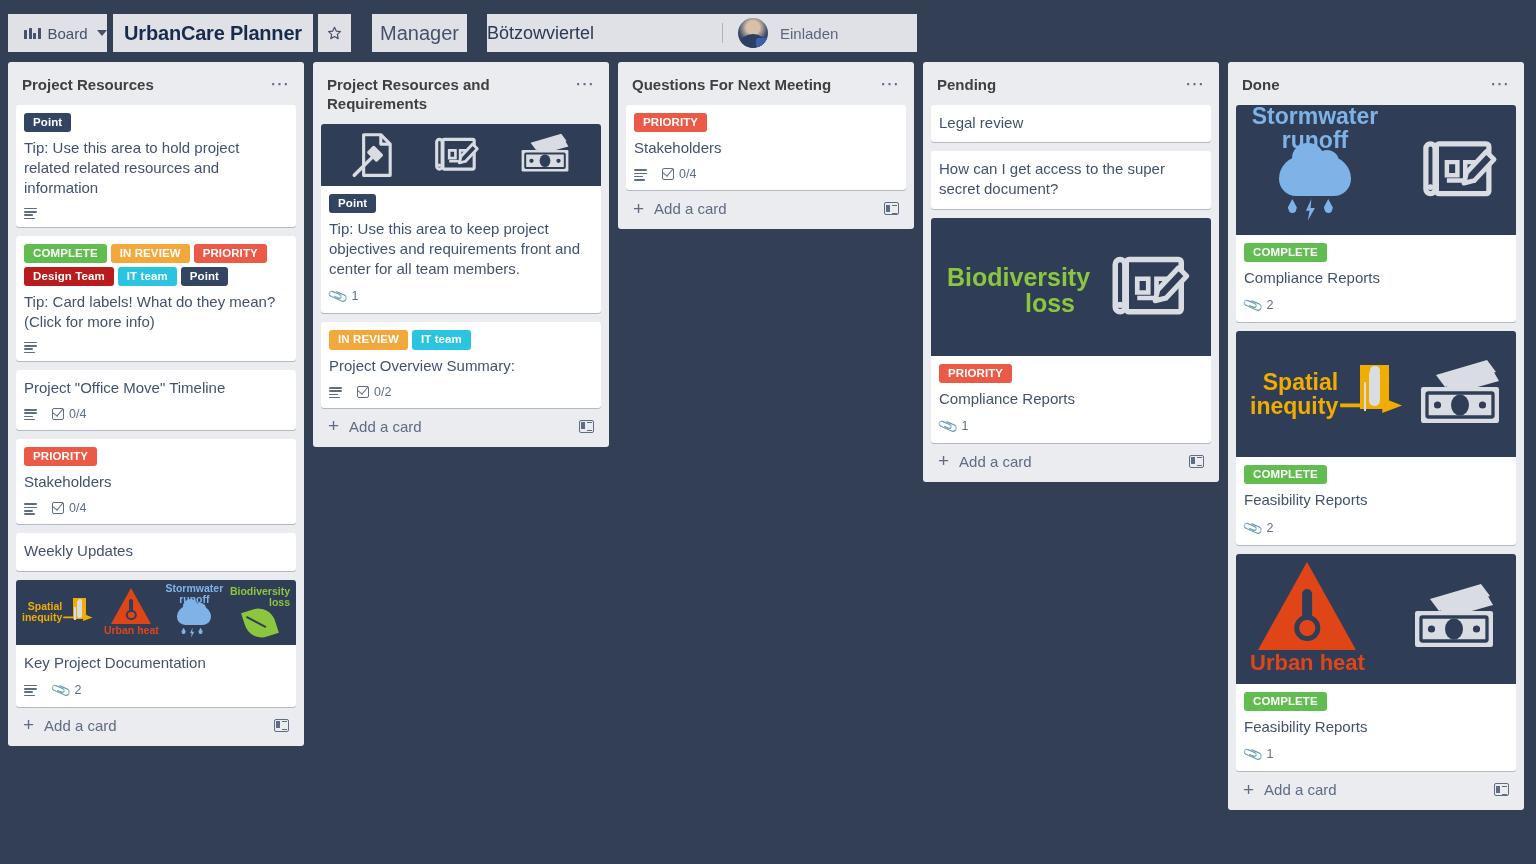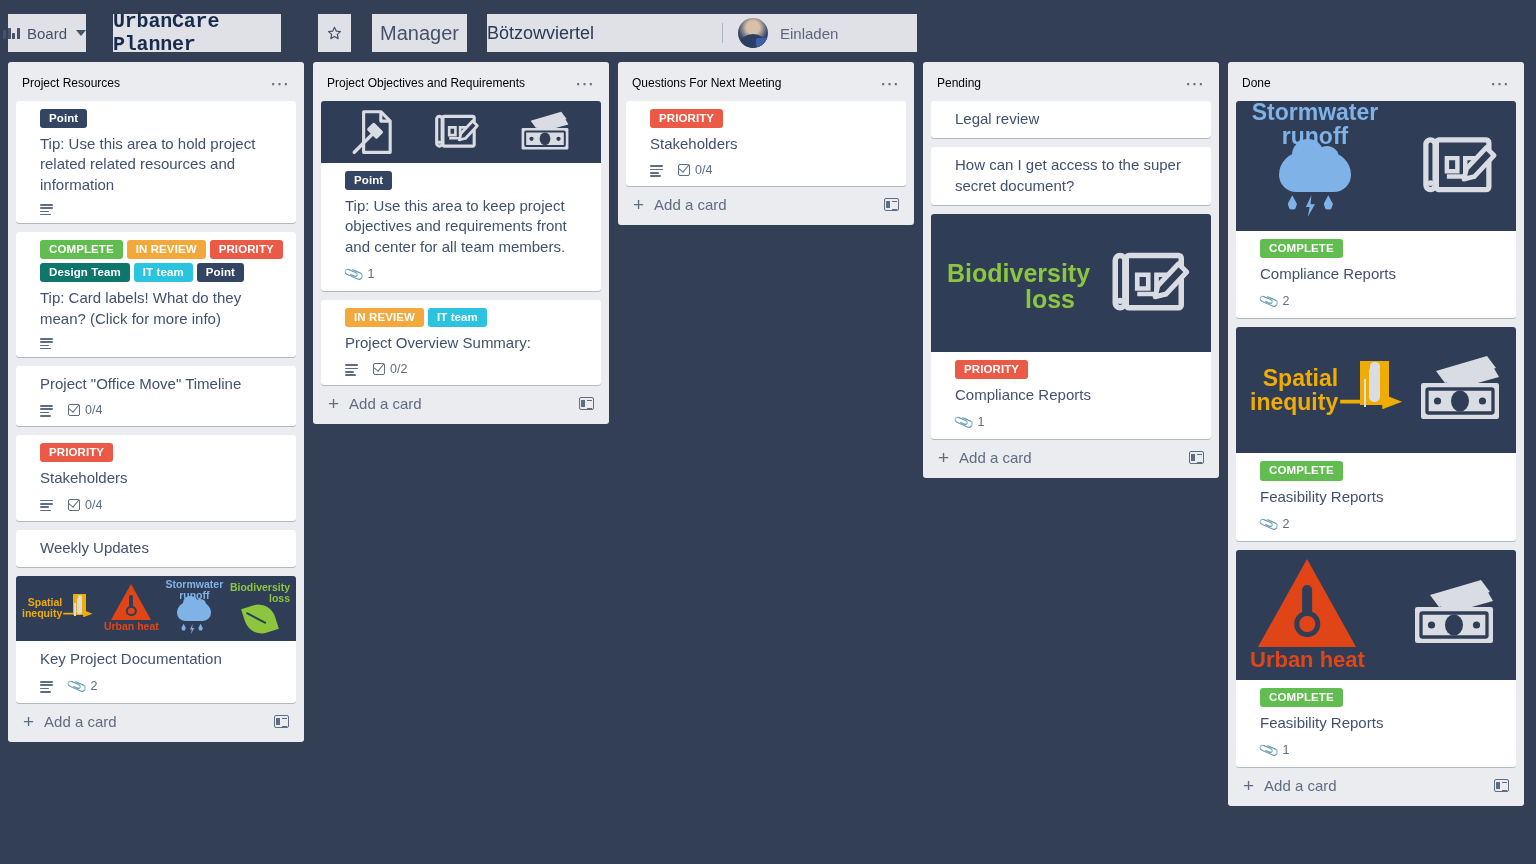--- a/index.html
+++ b/index.html
@@ -15,22 +15,22 @@
     position: absolute; left: 0; top: 0;
     width: 1536px; height: 56px;
     background: #333f55;
   }
   .tb-chip {
     position: absolute; top: 14px; height: 38px;
     background: #dfe1e6;
     display: flex; align-items: center;
     color: #2b3a55;
   }
-  .tb-board      { left: 8px;   width: 78px;  padding-left: 10px; gap: 7px; justify-content: flex-end; }
-  .tb-title      { left: 113px; width: 168px; justify-content: center; font-family: Liberation Mono, monospace; }
+  .tb-board      { left: 8px;   width: 99px;  padding-left: 16px; gap: 7px; }
+  .tb-title      { left: 113px; width: 200px; justify-content: center; }
   .tb-star       { left: 318px; width: 33px;  justify-content: center; }
   .tb-manager    { left: 372px; width: 95px;  justify-content: center; }
   .tb-workspace  { left: 487px; width: 228px; justify-content: flex-start; }
   .tb-members    { left: 714px; width: 203px; align-items: center; }
 
   .tb-board-label { font-size: 15px; color: #46526b; }
   .tb-title-label { font-size: 20px; font-weight: bold; color: #172b4d; letter-spacing: -.2px; }
   .tb-manager-label { font-size: 20px; color: #46526b; }
   .tb-workspace-label { font-size: 18px; color: #2b3a55; }
   .tb-invite-label { font-size: 15px; color: #5b6780; }
@@ -74,33 +74,33 @@
     border-radius: 3px;
     padding: 8px 8px 6px 8px;
     max-height: 794px;
     display: flex; flex-direction: column;
   }
   .list-header {
     display: flex; align-items: flex-start; justify-content: space-between;
     padding: 6px 6px 10px 6px;
   }
   .list-title {
-    font-size: 12px; font-weight: normal; color: #000000;
+    font-size: 15px; font-weight: bold; color: #404040;
     line-height: 1.25; max-width: 232px;
   }
   .dots { color:#5e6c84; font-size:19px; line-height:12px; letter-spacing:1px; cursor:pointer; padding-top:2px;}
 
   .cards { display: flex; flex-direction: column; gap: 9px; }
 
   .card {
     background: #fff; border-radius: 3px;
     box-shadow: 0 1px 0 rgba(9,30,66,.25);
     overflow: hidden;
   }
-  .card-body { padding: 8px 9px 9px 24px; }
+  .card-body { padding: 8px 9px 9px 8px; }
   .card-title { font-size: 15px; color: #42526e; line-height: 1.35; }
   .labels { display: flex; flex-wrap: wrap; gap: 4px; margin-bottom: 6px; }
   .label {
     font-size: 11.5px; font-weight: bold; color: #fff;
     padding: 3px 9px; border-radius: 3px; line-height: 1.15;
     letter-spacing: .1px; white-space: nowrap;
   }
   .badges { display: flex; align-items: center; gap: 15px; margin-top: 9px; color: #5e6c84; }
   .badge { display:flex; align-items:center; gap:5px; font-size:12.5px; }
 
@@ -220,21 +220,21 @@
             </div>
     </div>
         </div>
         <div class="card">
 
     <div class="card-body">
       <div class="labels">
               <span class="label" style="background:#61bd4f">COMPLETE</span>
               <span class="label" style="background:#f2a83b">IN REVIEW</span>
               <span class="label" style="background:#eb5a46">PRIORITY</span>
-              <span class="label" style="background:#0f766e">Design Team</span>
+              <span class="label" style="background:#b91c1c">Design Team</span>
               <span class="label" style="background:#2bc4e0">IT team</span>
               <span class="label" style="background:#344563">Point</span>
             </div>
       <div class="card-title">Tip: Card labels! What do they mean? (Click for more info)</div>
       <div class="badges">
               <span class="badge">
       <span class="ic-desc">
                   <i></i>
                   <i></i>
                   <i></i>
@@ -360,21 +360,21 @@
     <div class="add-card">
       <span class="add-left">
           <span class="plus">+</span>
       <span>Add a card</span>
         </span>
       <span class="ic-template"></span>
     </div>
   </div>
     <div class="list">
     <div class="list-header">
-      <span class="list-title">Project Objectives and Requirements</span>
+      <span class="list-title">Project Resources and Requirements</span>
       <span class="dots">⋯</span>
     </div>
     <div class="cards">
         <div class="card">
     <div class="cover" style="height:62px">
       <div class="cover-icons">
               <span class="svgicon">
   <svg width="50" height="50" viewBox="0 0 64 64">
     <path d="M20 6h22l12 12v40H20z" fill="none" stroke="#d9dde3" stroke-width="4" stroke-linejoin="round"></path>
     <path d="M42 6v12h12" fill="none" stroke="#d9dde3" stroke-width="4" stroke-linejoin="round"></path>

